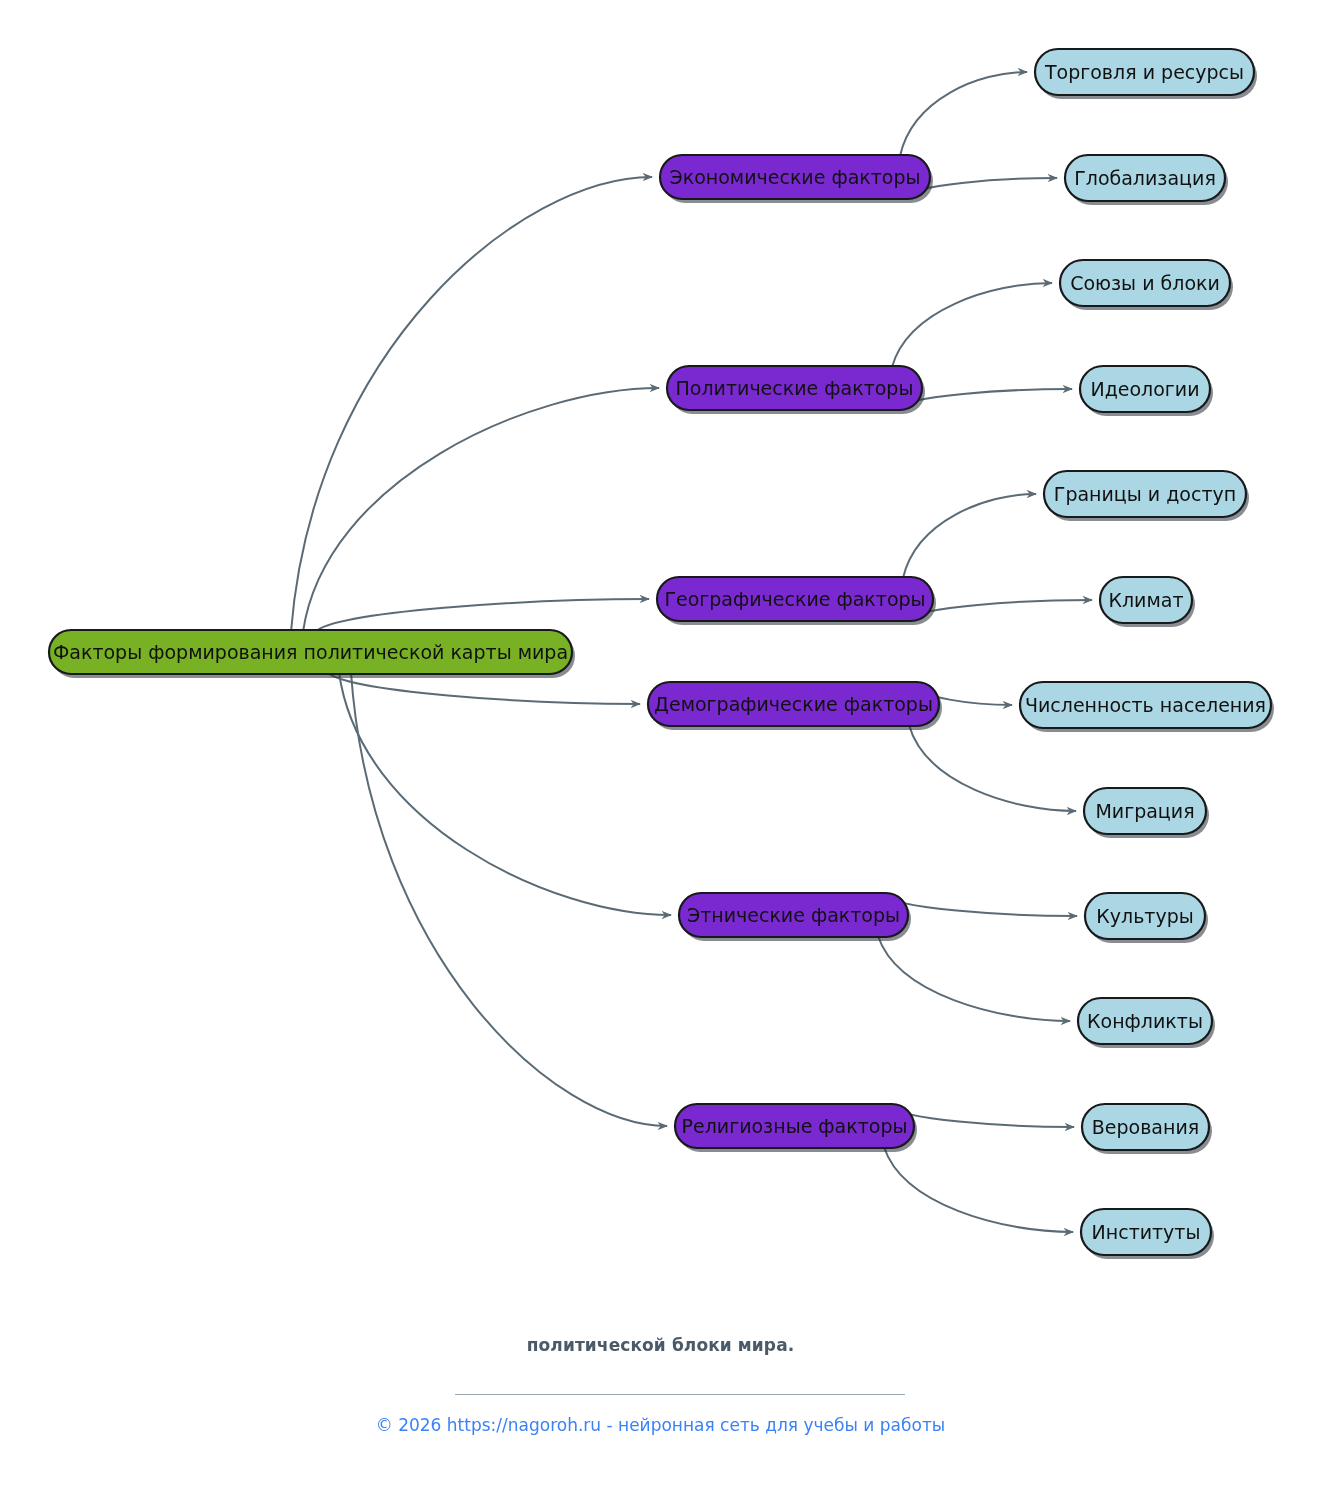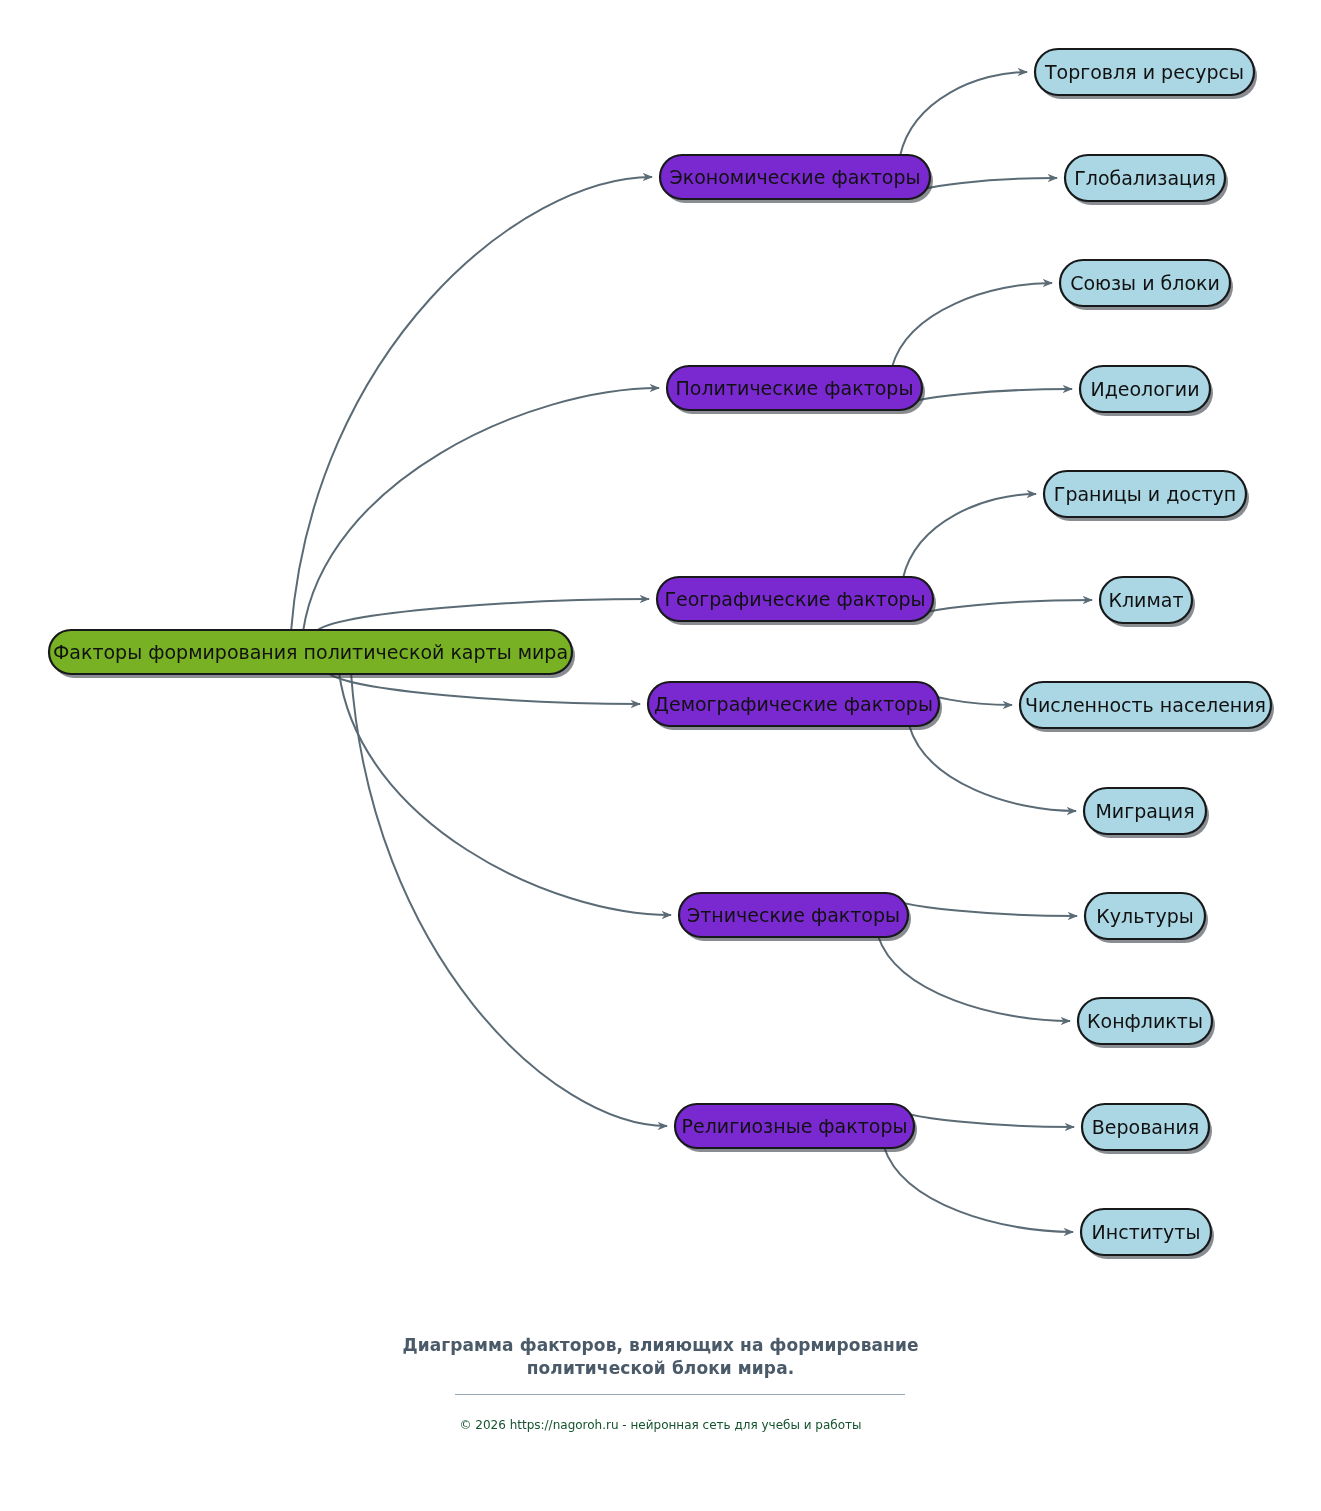--- a/index.html
+++ b/index.html
@@ -61,22 +61,22 @@
   .caption-rule {
     position: absolute;
     top: 1394px;
     left: 455px;
     width: 450px;
     border-top: 1px solid #9aa8b4;
   }
   .caption-footer {
     top: 1412px;
     font-family: "DejaVu Sans", sans-serif;
-    font-size: 12px;
-    color: #14532d;
+    font-size: 17px;
+    color: #3b82f6;
     line-height: 26px;
   }
 </style>
 </head>
 <body>
 
 <div id="diagram-root">
   <svg class="canvas" viewBox="0 0 1321 1511" xmlns="http://www.w3.org/2000/svg">
     <defs>
       <marker id="arrowhead" markerWidth="11" markerHeight="9" refX="9.5" refY="4.5" orient="auto" markerUnits="userSpaceOnUse">
@@ -196,18 +196,17 @@
         </g>
         <g>
           <rect x="1084" y="1213" width="130" height="46" rx="23" ry="23" class="node-shadow"></rect>
           <rect x="1081" y="1209" width="130" height="46" rx="23" ry="23" class="node-box" fill="#abd7e5" stroke="#17191b"></rect>
           <text x="1146" y="1233" text-anchor="middle" class="node-label">Институты</text>
         </g>
       </g>
   </svg>
 
   <div class="caption-block caption-title">
-    <div>Диаграмма факторов, влияющих на формирование</div>
     <div>политической блоки мира.</div>
   </div>
   <div class="caption-rule"></div>
   <div class="caption-block caption-footer">© 2026 https://nagoroh.ru - нейронная сеть для учебы и работы</div>
 </div>
 
 </body></html>

